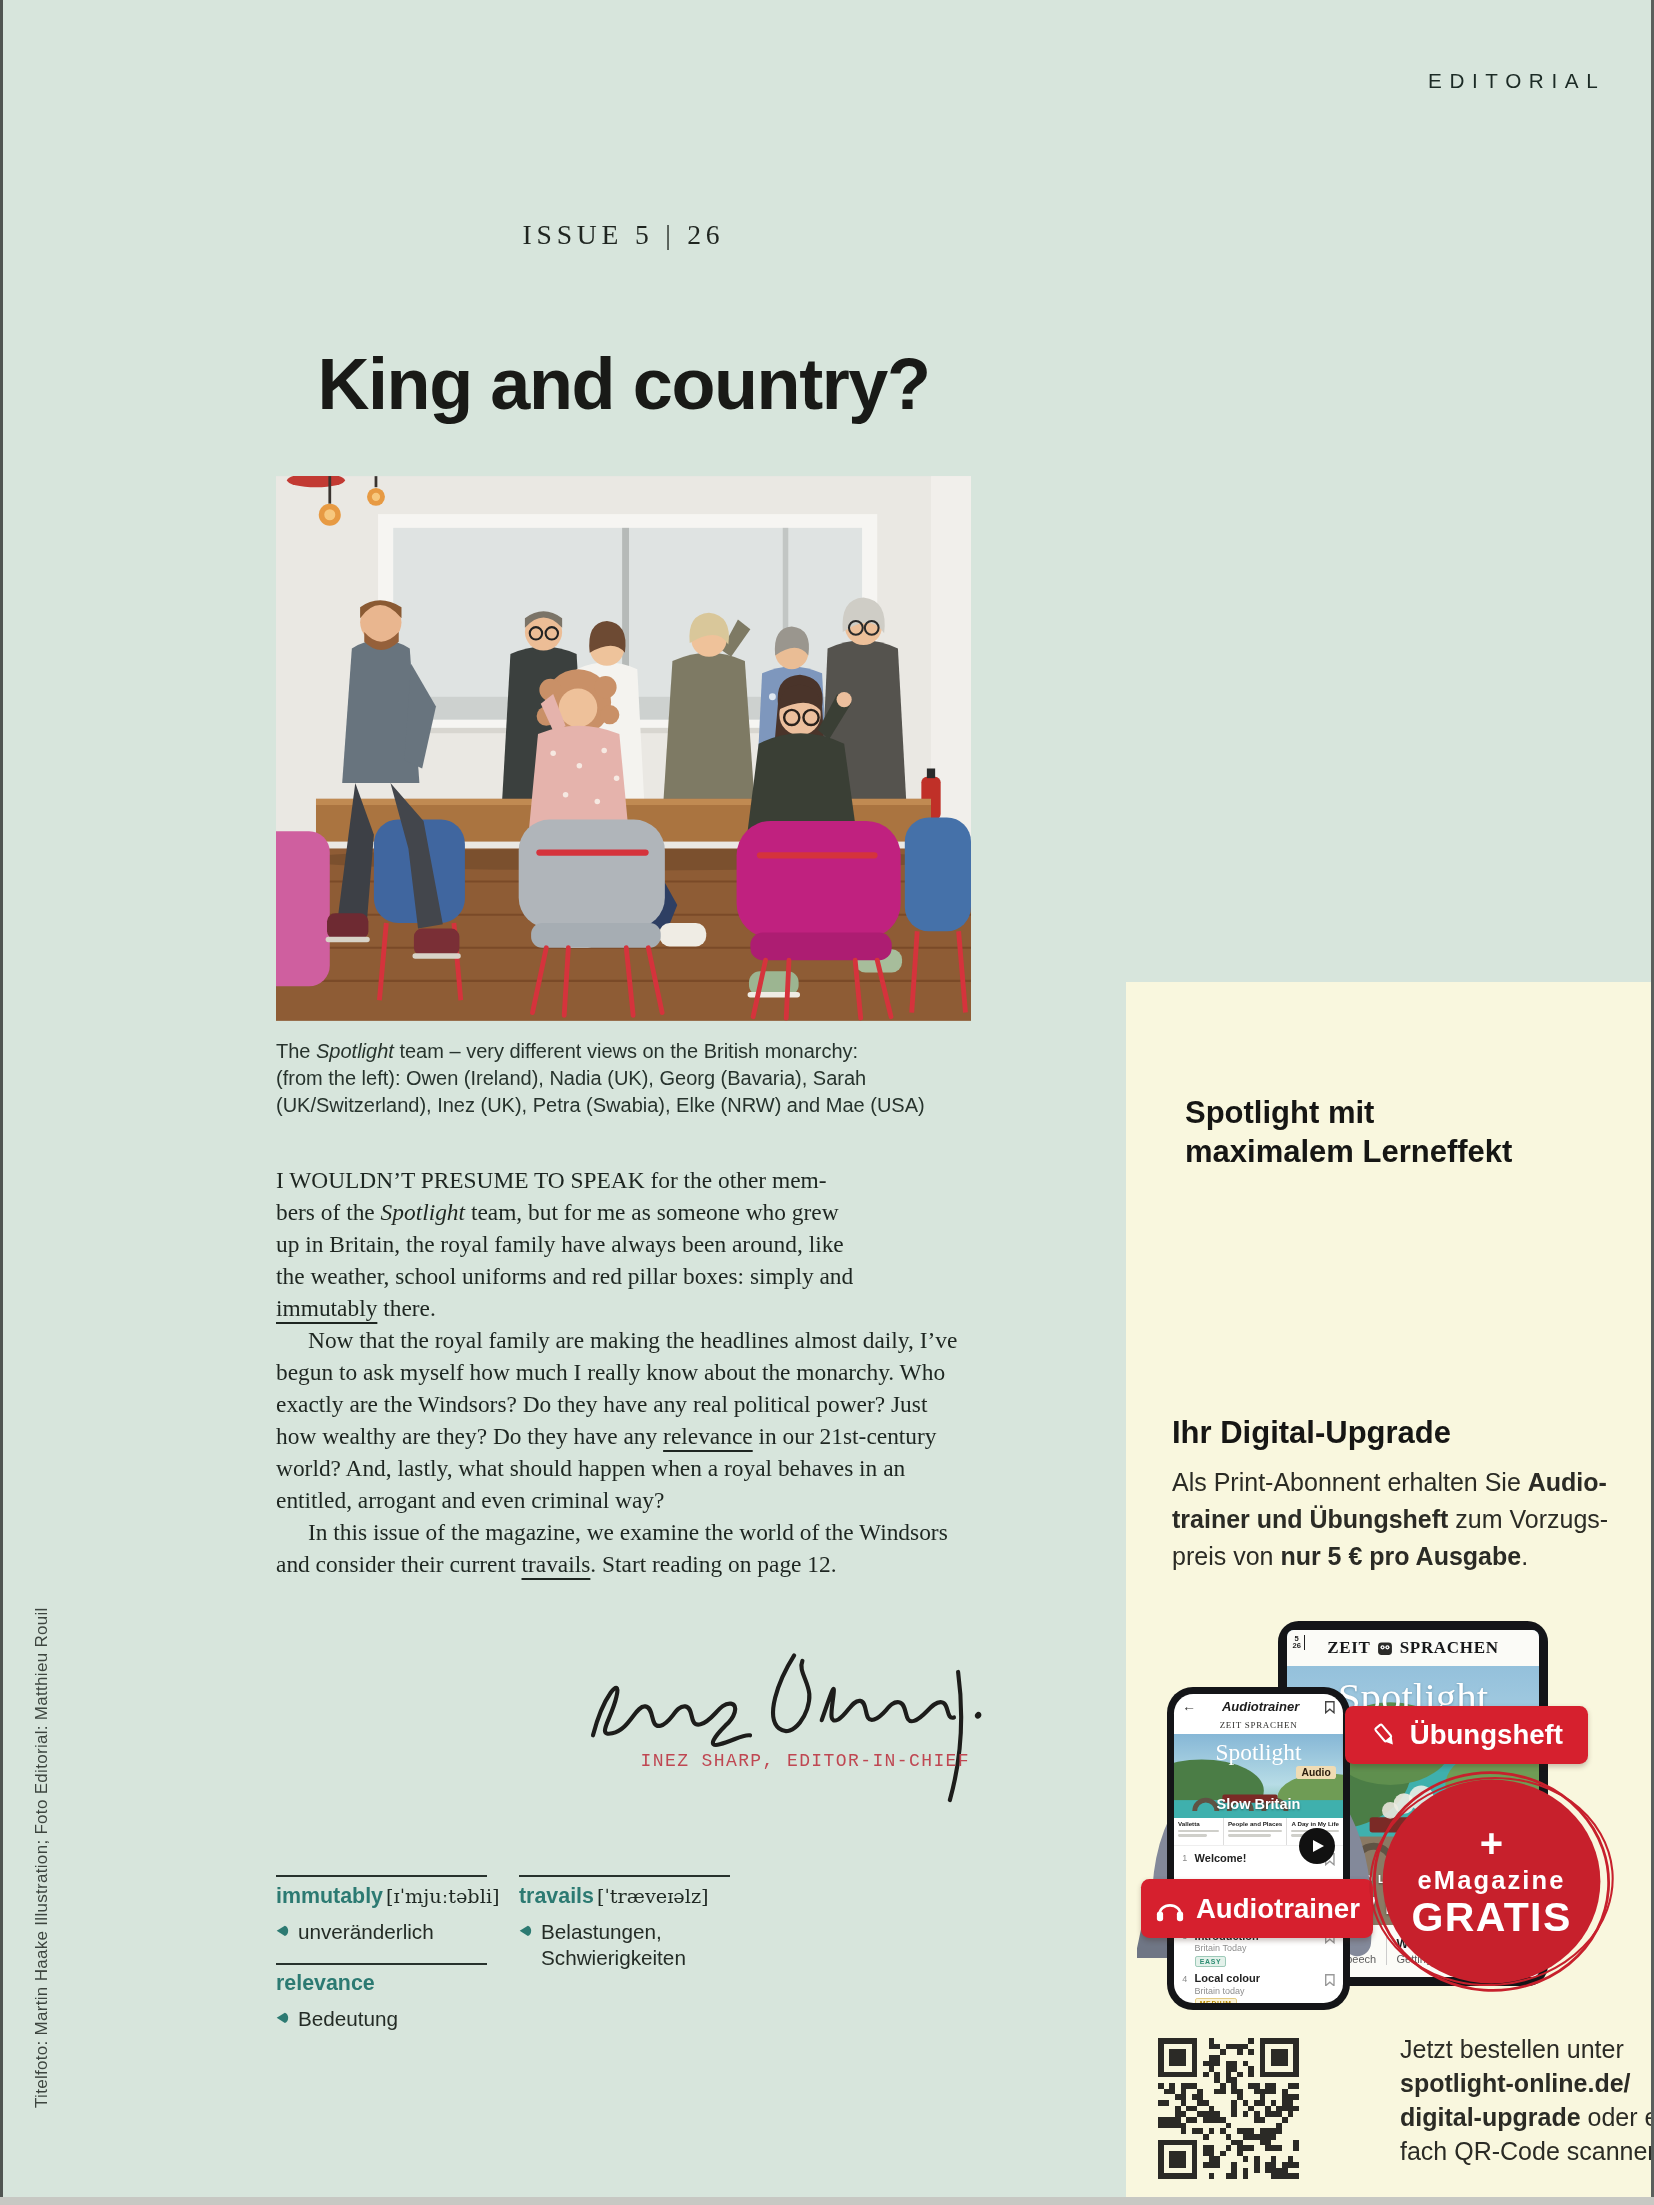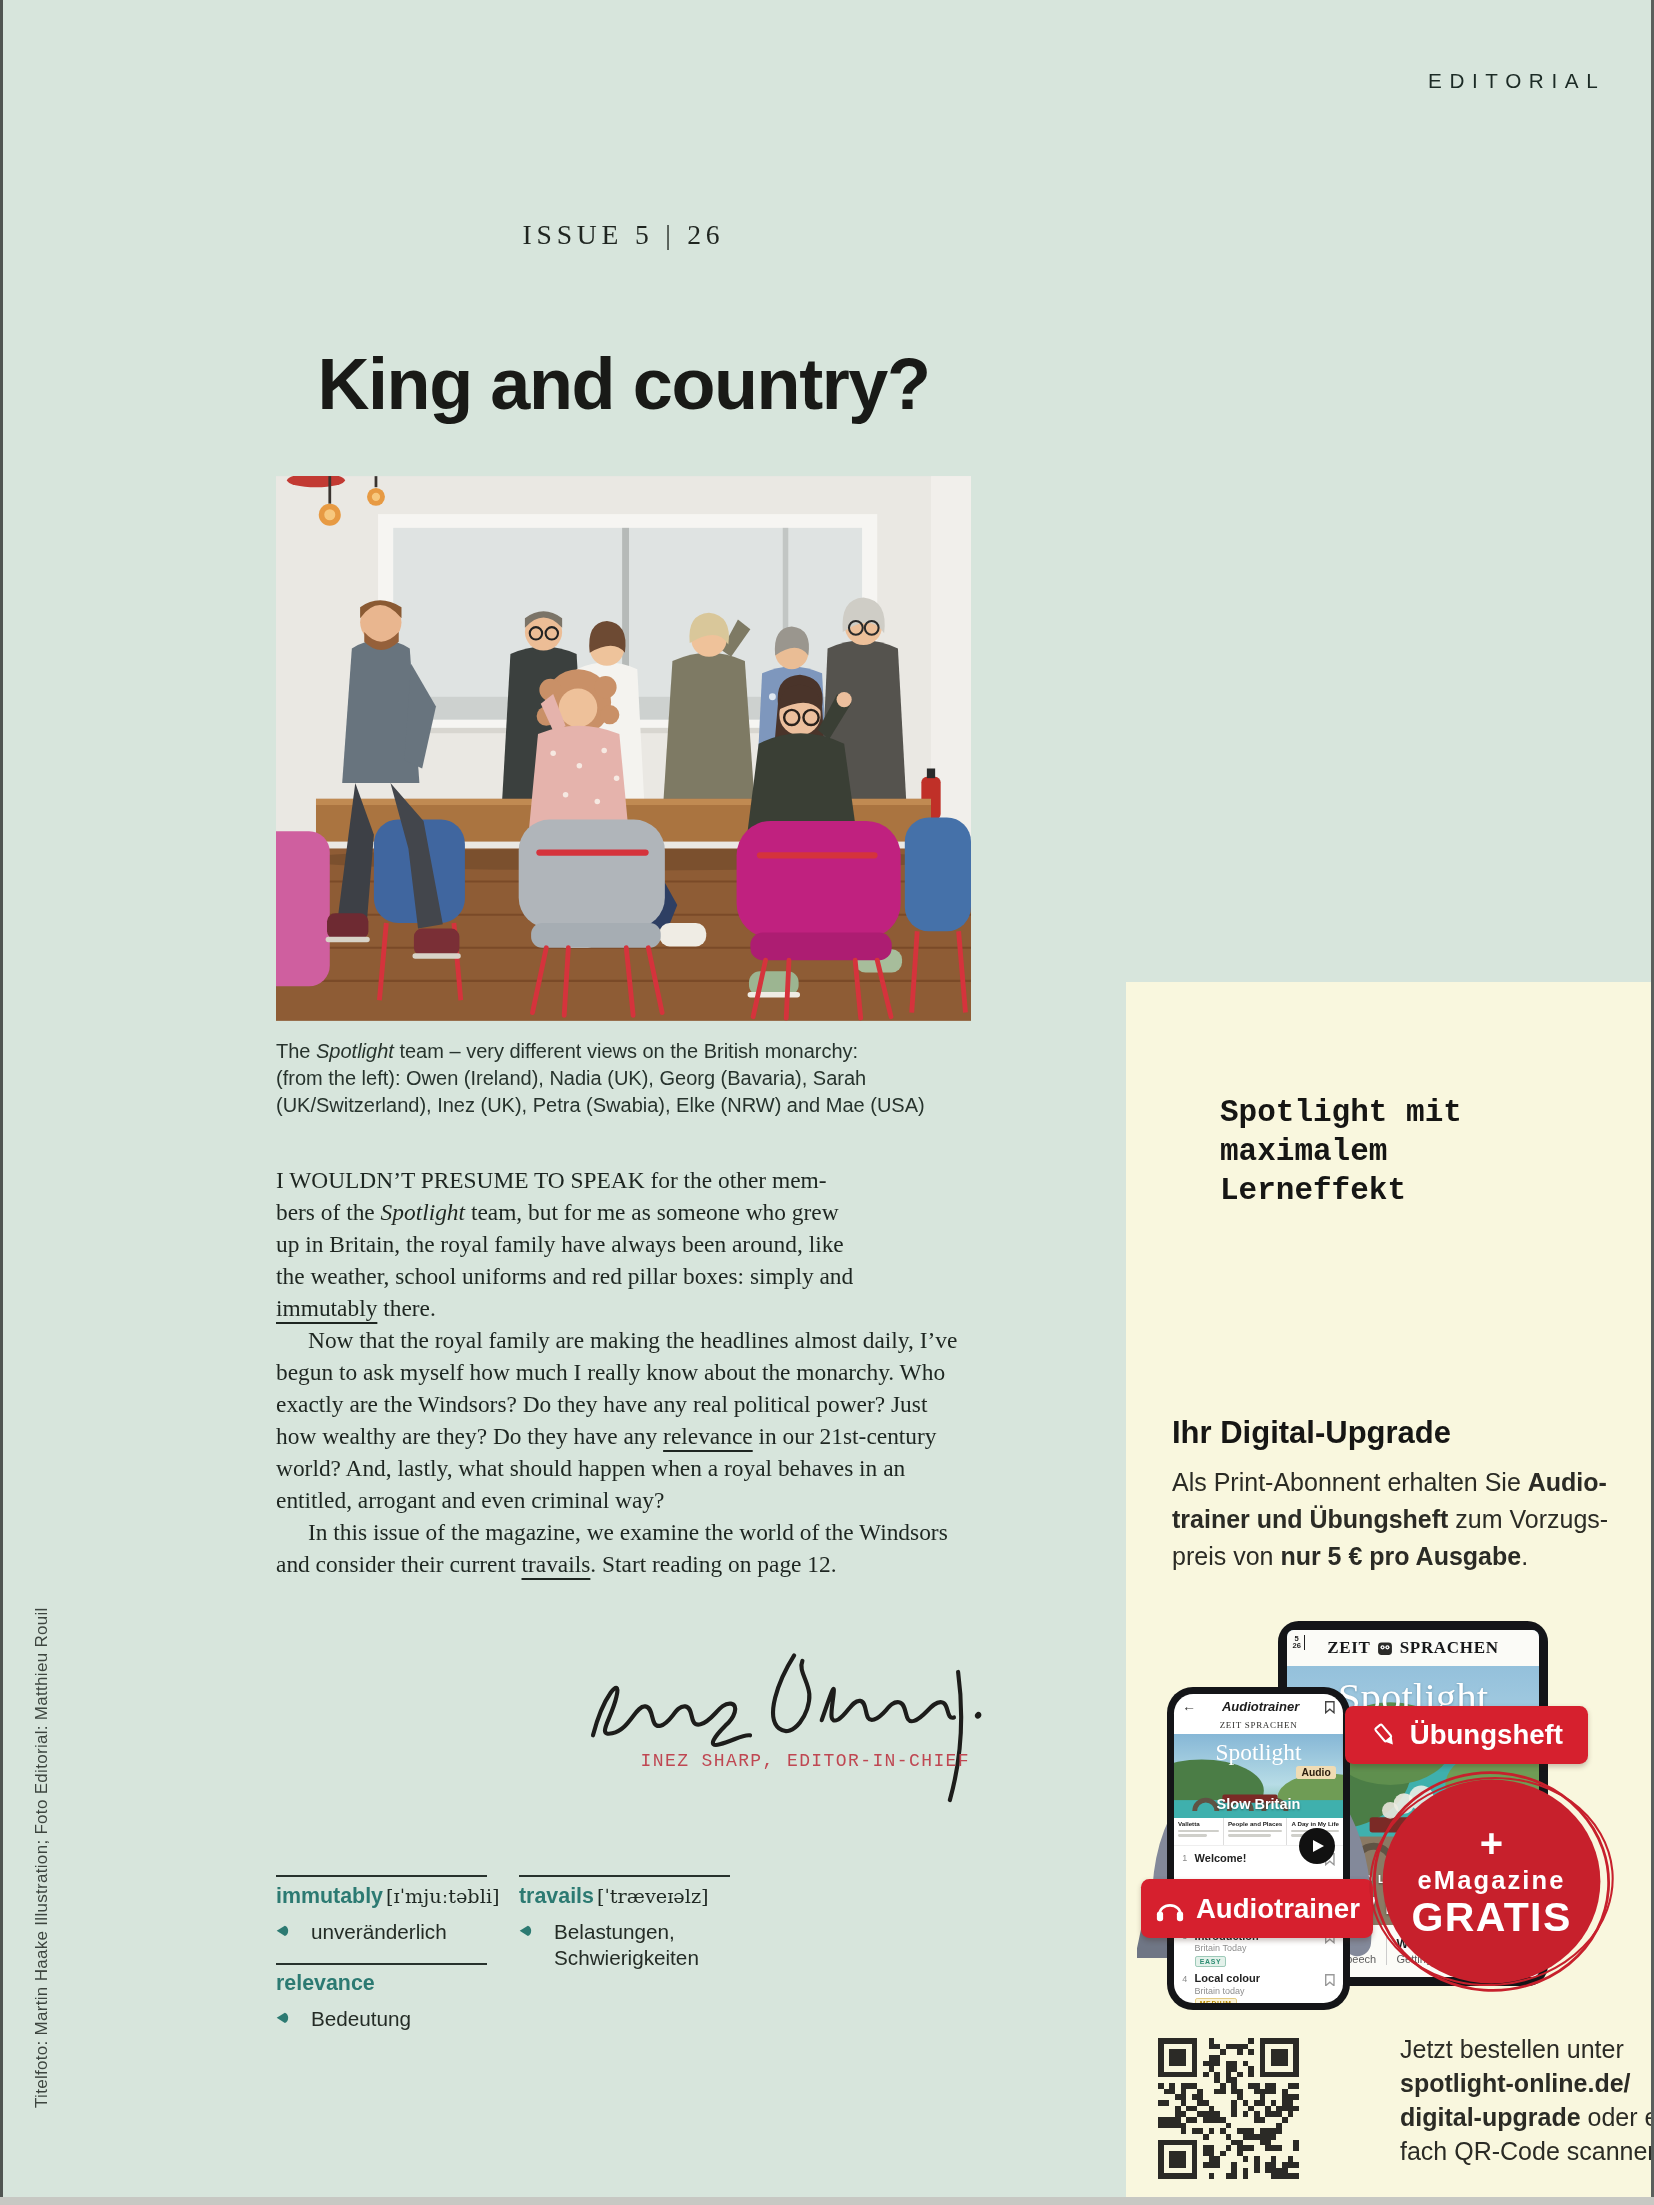--- a/index.html
+++ b/index.html
@@ -37,27 +37,27 @@
 
   .vocab{position:absolute;left:276px;top:1859px;width:696px;}
   .vocab-col{position:absolute;top:16px;}
   .vocab-col.c1{left:0;width:234px;}
   .vocab-col.c2{left:243px;width:290px;}
   .vocab-rule{border-top:2.1px solid #27322d;width:211px;margin:0 0 6.9px 0;}
   .vocab-entry{margin-bottom:18px;}
   .vocab-term-row{white-space:nowrap;}
   .vocab-term{color:#2c7a72;font-weight:bold;font-size:21.4px;}
   .vocab-pron{font-family:"DejaVu Serif",serif;font-size:19.3px;color:#1f2823;}
-  .vocab-trans{display:flex;align-items:flex-start;gap:20px;margin-top:9.7px;
+  .vocab-trans{display:flex;align-items:flex-start;gap:7px;margin-top:9.7px;
         font-size:20.7px;line-height:26px;color:#242c26;}
   .arrow-icon{flex:0 0 auto;margin-top:6.2px;}
 
   .sidebar-bg{position:absolute;left:1126px;top:982px;width:529px;height:1223px;background:#f9f7de;}
   .sb-h{position:absolute;font-size:31px;line-height:39px;font-weight:700;color:#161614;}
-  .sb-h1{left:1220px;top:1093px;width:358px;font-family:Liberation Mono, monospace;}
+  .sb-h1{left:1185px;top:1093px;width:358px;}
   .sb-h2{left:1172px;top:1413px;width:414px;}
   .sb-p{position:absolute;left:1172px;width:448px;font-size:25px;line-height:37px;color:#2b2b25;}
   .sb-p1{top:1199px;}
   .sb-p2{top:1464px;}
 
   
   .promo{position:absolute;left:1137px;top:1606px;width:514px;height:421px;}
   .headphones{position:absolute;left:0;top:6.9px;z-index:2;}
   .tablet{position:absolute;left:141px;top:15px;width:270px;height:365px;z-index:1;
         background:#141518;border-radius:20.7px;padding:9px;box-sizing:border-box;}

